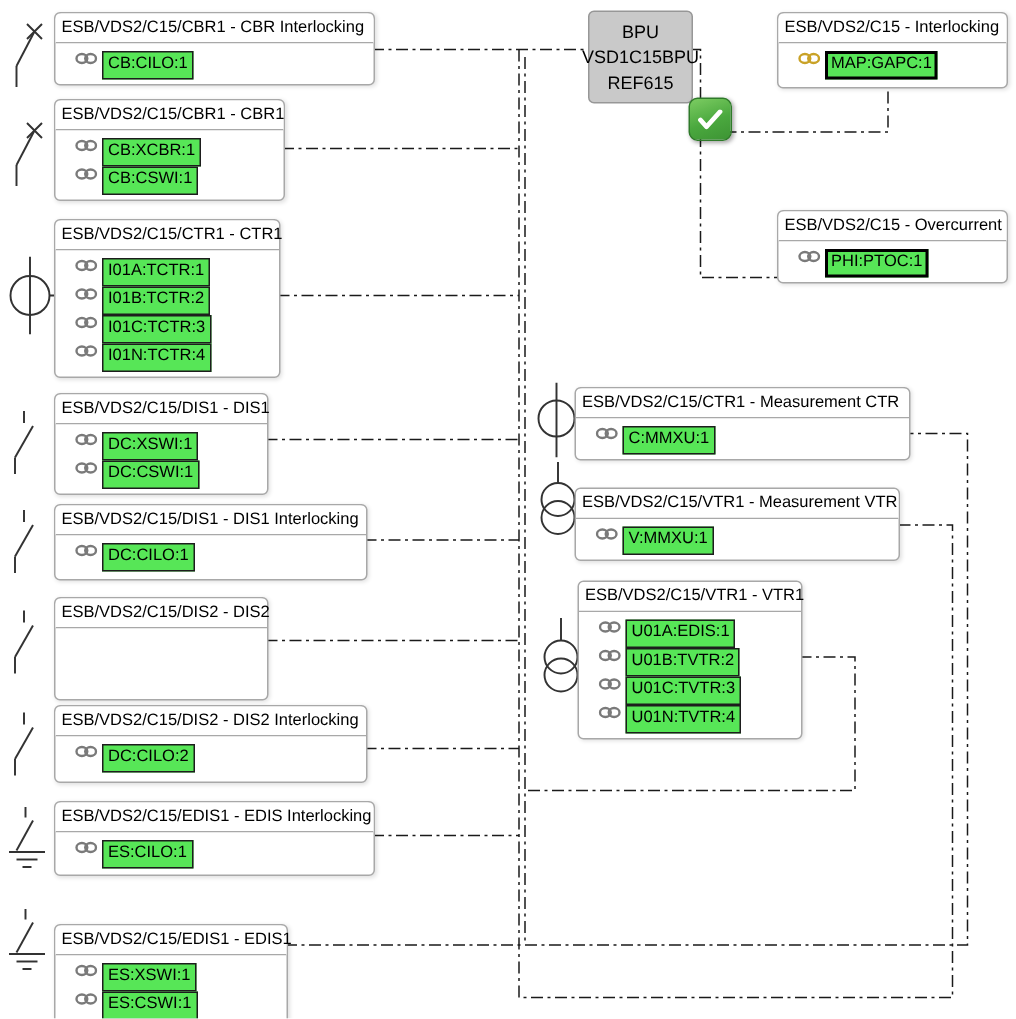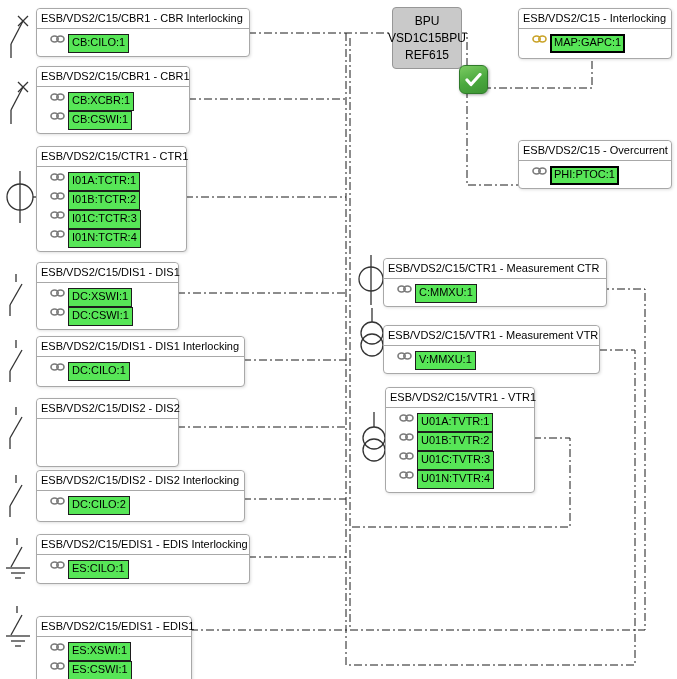--- a/index.html
+++ b/index.html
@@ -389,21 +389,21 @@
       <div class="lnbox" style="left: 385px; top: 387px; width: 148px; min-height: 102px;">
         <div class="title">ESB/VDS2/C15/VTR1 - VTR1</div>
         <div class="body">
           <div class="lnrow">
             <svg width="15" height="10" viewBox="0 0 15 10">
               <g fill="none" stroke="#7a7a7a" stroke-width="1.6">
                 <ellipse cx="4.6" cy="5" rx="3.6" ry="3"></ellipse>
                 <ellipse cx="10.4" cy="5" rx="3.6" ry="3"></ellipse>
               </g>
             </svg>
-            <span class="lnlabel">U01A:TVTR:1</span>
+            <span class="lnlabel">U01A:EDIS:1</span>
           </div>
           <div class="lnrow">
             <svg width="15" height="10" viewBox="0 0 15 10">
               <g fill="none" stroke="#7a7a7a" stroke-width="1.6">
                 <ellipse cx="4.6" cy="5" rx="3.6" ry="3"></ellipse>
                 <ellipse cx="10.4" cy="5" rx="3.6" ry="3"></ellipse>
               </g>
             </svg>
             <span class="lnlabel">U01B:TVTR:2</span>
           </div>

